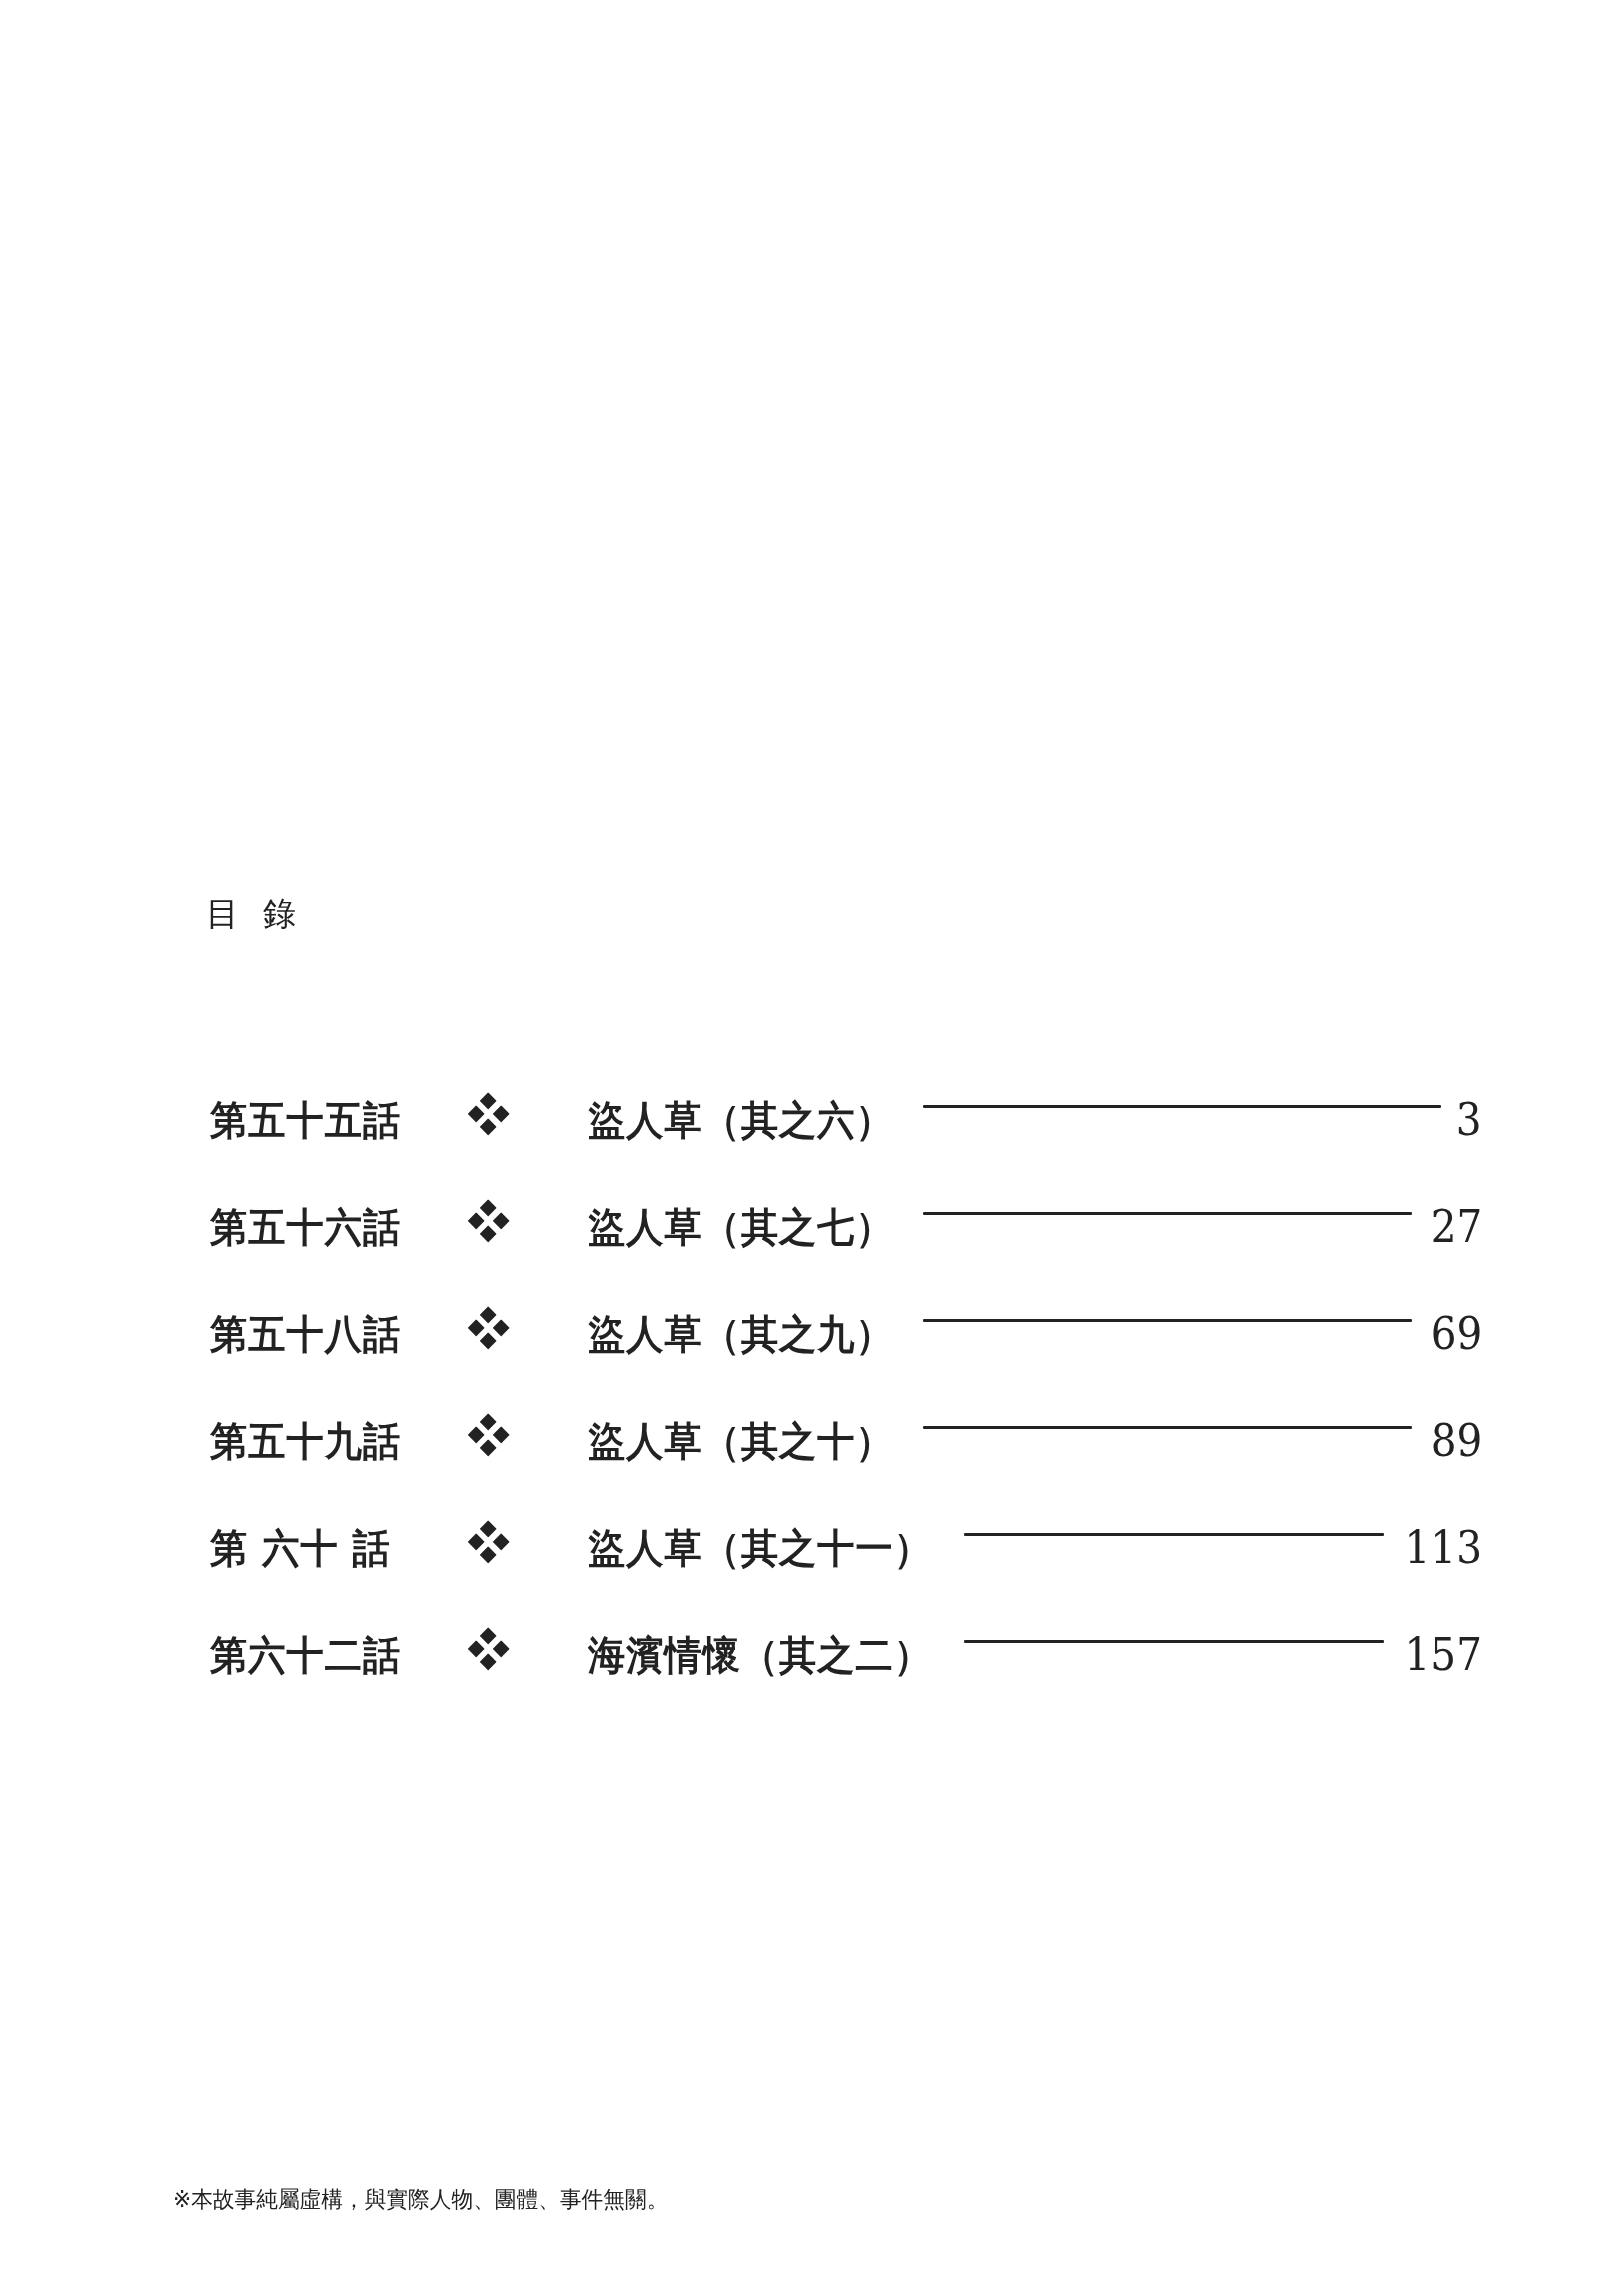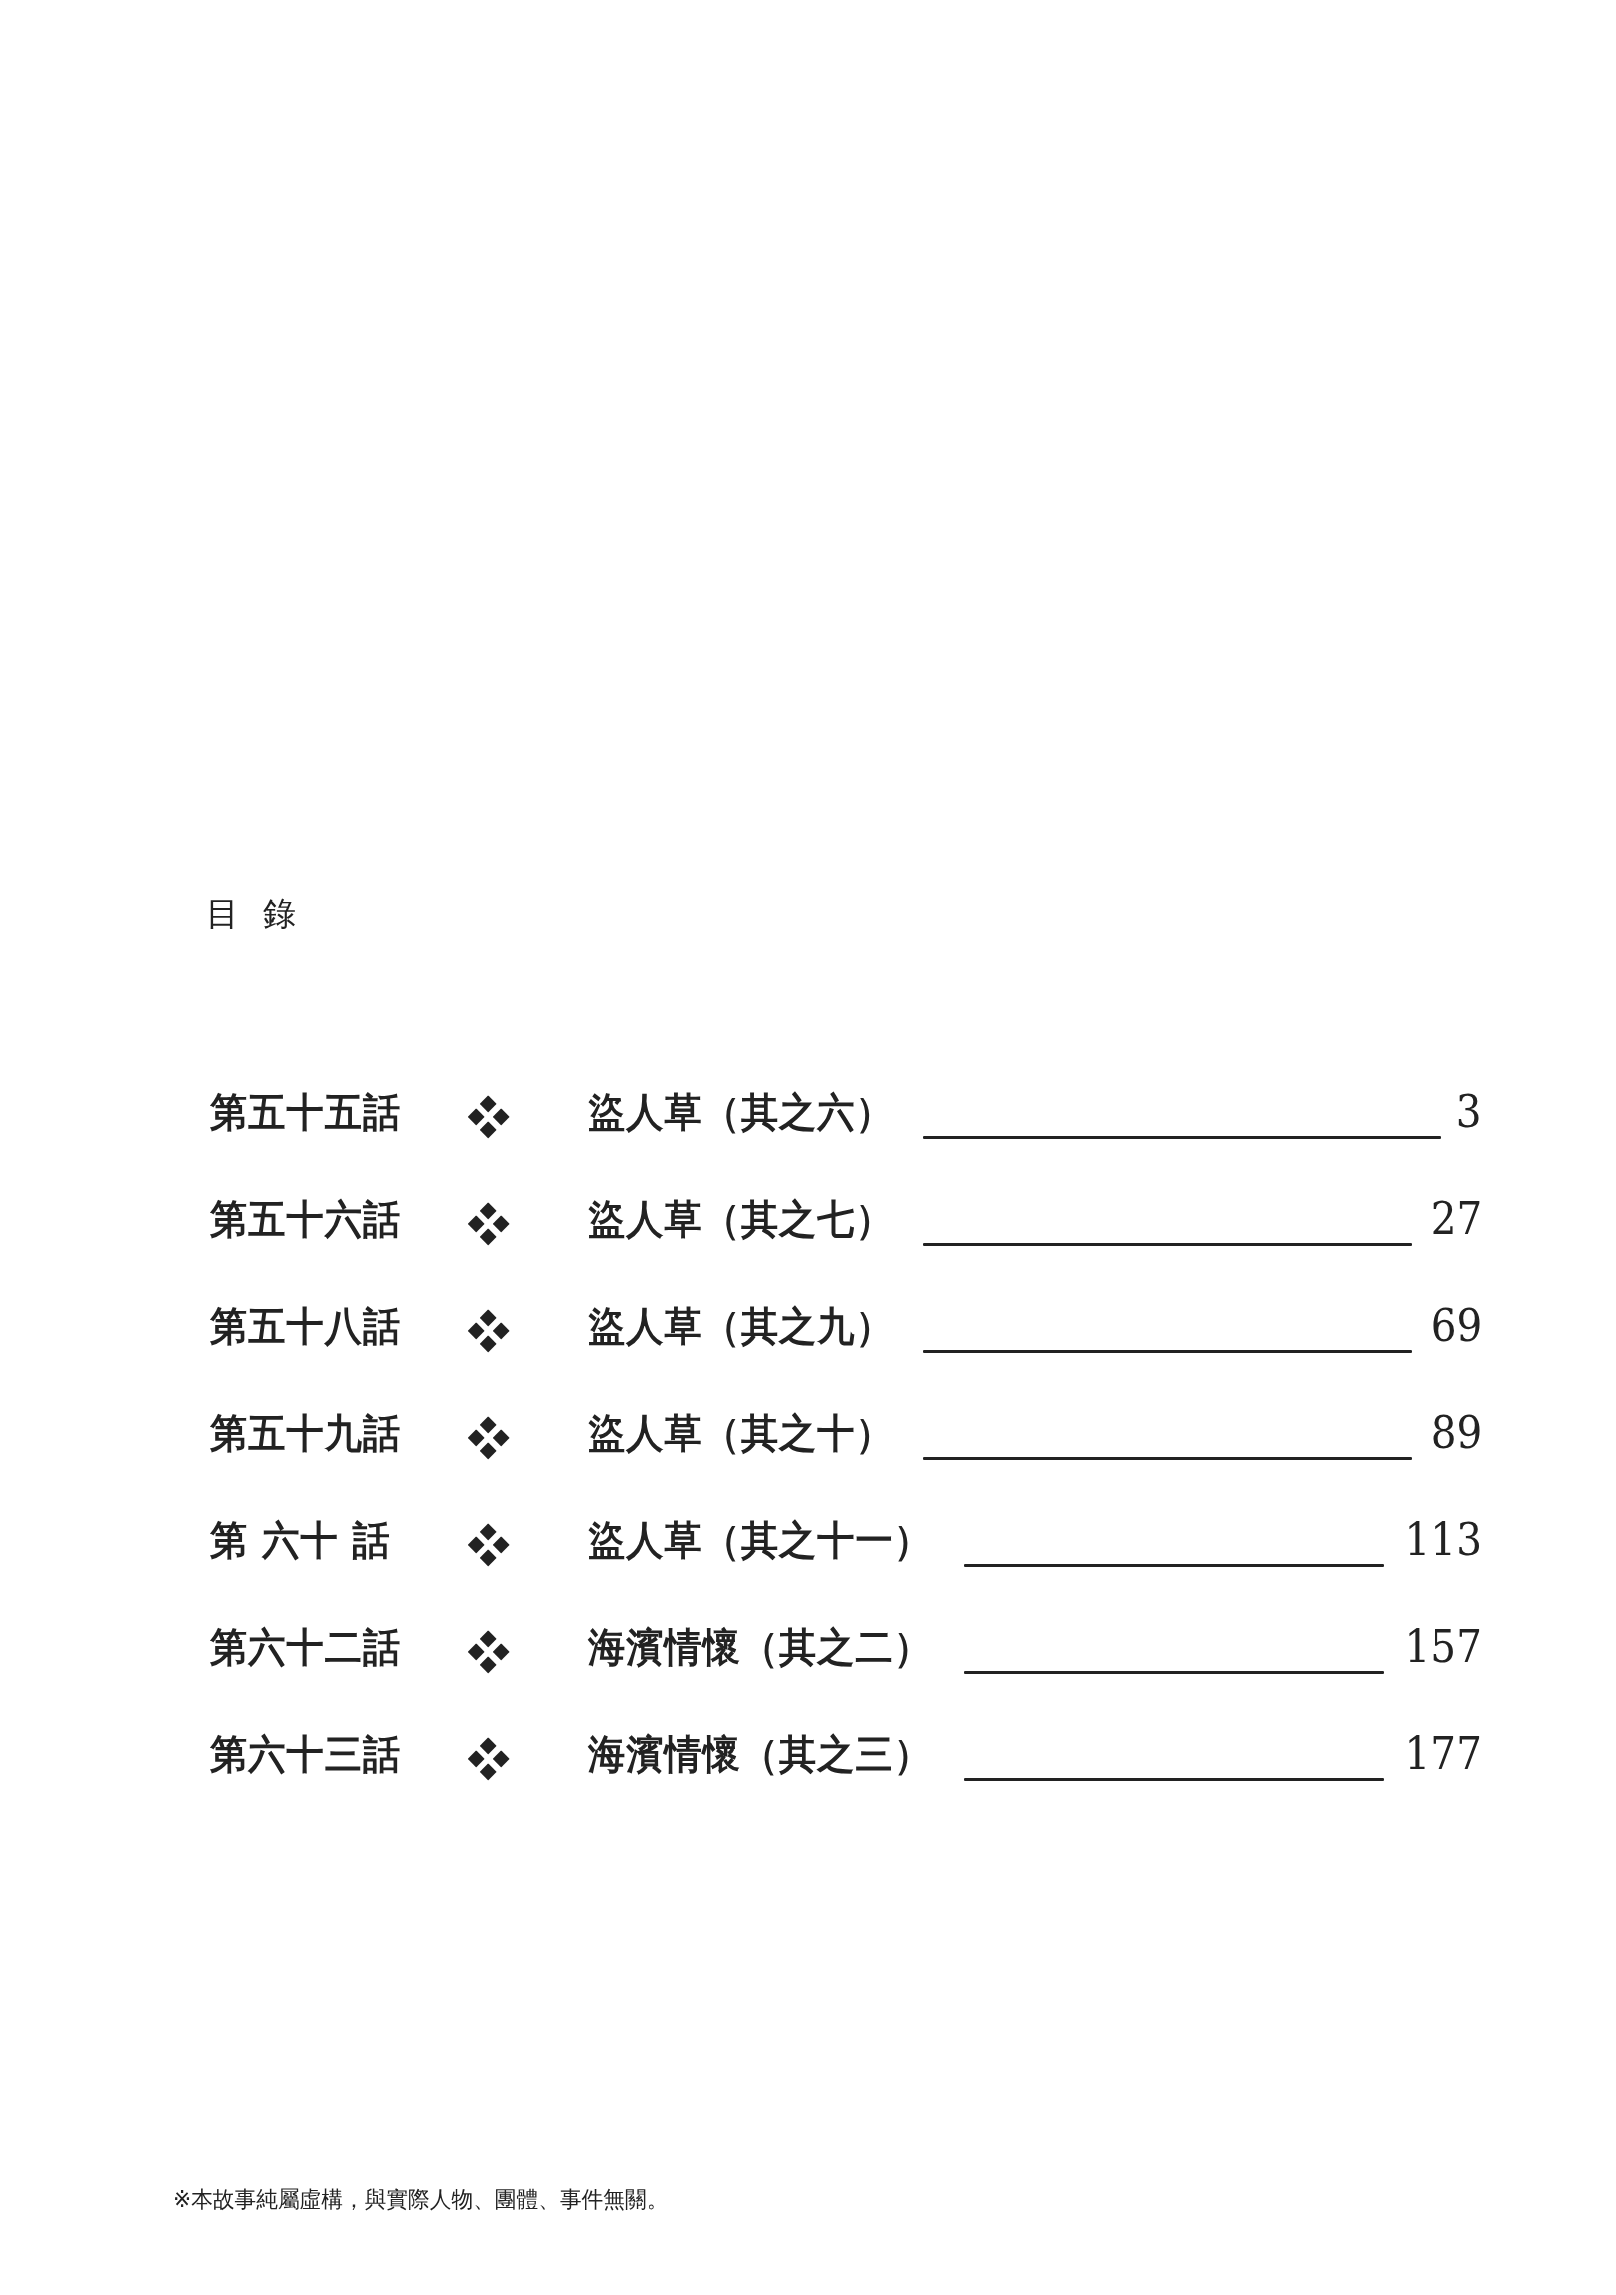--- a/index.html
+++ b/index.html
@@ -40,25 +40,25 @@
       width: 1272px;
     }
     .toc-row {
       position: relative;
       height: 107px;
       display: block;
     }
     .toc-row .inner {
       position: absolute;
       left: 0;
-      top: 8px;
+      top: 16px;
       width: 1272px;
       height: 54px;
       display: flex;
-      align-items: flex-end;
+      align-items: flex-start;
     }
     .chapter-no {
       flex: 0 0 auto;
       width: 215px;
       font-family: "DejaVu Serif", "Liberation Serif", serif;
       font-weight: bold;
       font-size: 40px;
       line-height: 54px;
       letter-spacing: 1.1px;
       color: #222222;
@@ -225,33 +225,19 @@
             <span class="d-left"></span>
             <span class="d-right"></span>
             <span class="d-bottom"></span>
           </span>
         <span class="entry-title">海濱情懷（其之二）</span>
         <span class="leader"></span>
         <span class="page-no">157</span>
       </div>
     </div>
 
-    <div class="toc-row">
-      <div class="inner">
-        <span class="chapter-no">第六十三話</span>
-        <span class="ornament">
-            <span class="d-top"></span>
-            <span class="d-left"></span>
-            <span class="d-right"></span>
-            <span class="d-bottom"></span>
-          </span>
-        <span class="entry-title">海濱情懷（其之三）</span>
-        <span class="leader"></span>
-        <span class="page-no">177</span>
-      </div>
-    </div>
 
   </div>
 
   <div class="disclaimer">※本故事純屬虛構，與實際人物、團體、事件無關。</div>
 
 </div>
 
 
 </body></html>

